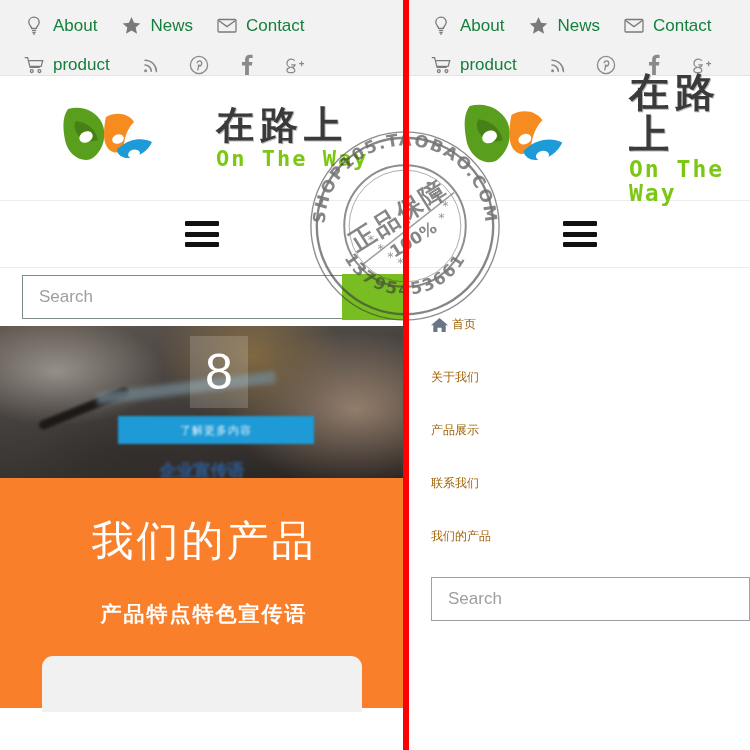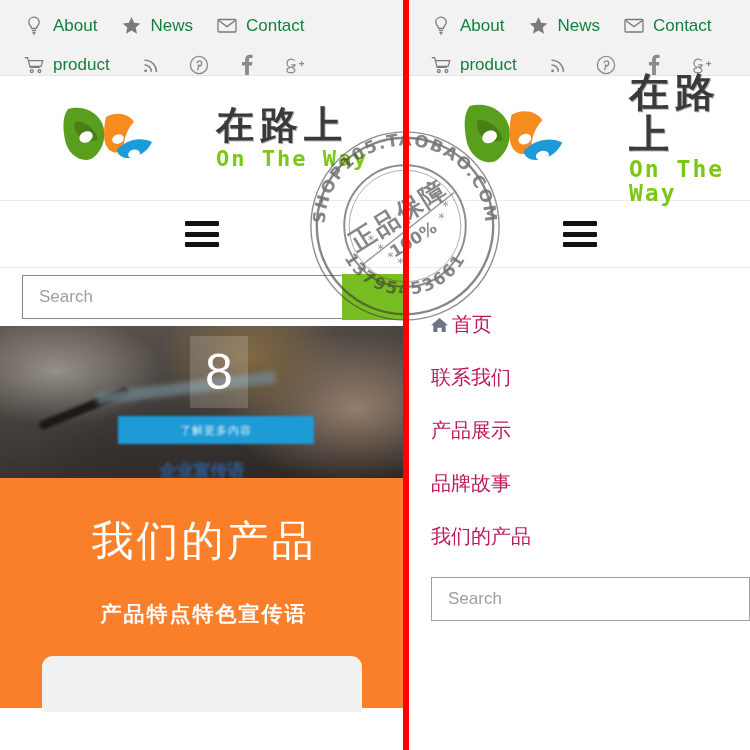--- a/index.html
+++ b/index.html
@@ -153,21 +153,21 @@
   }
   .product-card{
     position:absolute;left:42px;right:42px;bottom:-4px;height:56px;
     background:#f1f1f1;border-radius:11px 11px 0 0;
   }
 
   
   .navlist{padding:30px 0 0 22px;background:#fff;}
   .navitem{
     display:flex;align-items:center;gap:4px;
-    height:53px;color:#be185d;font-size:20px;
+    height:53px;color:#a16207;font-size:12px;
     font-family:"DejaVu Sans","Liberation Sans",sans-serif;
     cursor:pointer;
   }
   .navitem .nav-ic{color:#6b7585;display:inline-flex;align-items:center;}
   .right-search{
     margin:14px 0 0 22px;height:44px;border:1px solid #9aa2a2;
     display:flex;align-items:center;padding-left:16px;box-sizing:border-box;
     background:#fff;
   }
   .right-search span{color:#9e9e9e;font-size:17px;}
@@ -415,27 +415,27 @@
     <div class="navlist">
       <div class="navitem">
         <span class="nav-ic">
           <svg width="17" height="16" viewBox="0 0 17 16" fill="currentColor">
             <path d="M8.5 1L0 8.2h2.3V15h4.1v-4.2h4.2V15h4.1V8.2H17z"></path>
           </svg>
         </span>
         <span>首页</span>
       </div>
       <div class="navitem">
-        <span>联系我们</span>
+        <span>关于我们</span>
       </div>
       <div class="navitem">
         <span>产品展示</span>
       </div>
       <div class="navitem">
-        <span>品牌故事</span>
+        <span>联系我们</span>
       </div>
       <div class="navitem">
         <span>我们的产品</span>
       </div>
     </div>
 
     <div class="right-search">
       <span>Search</span>
     </div>
   </div>

